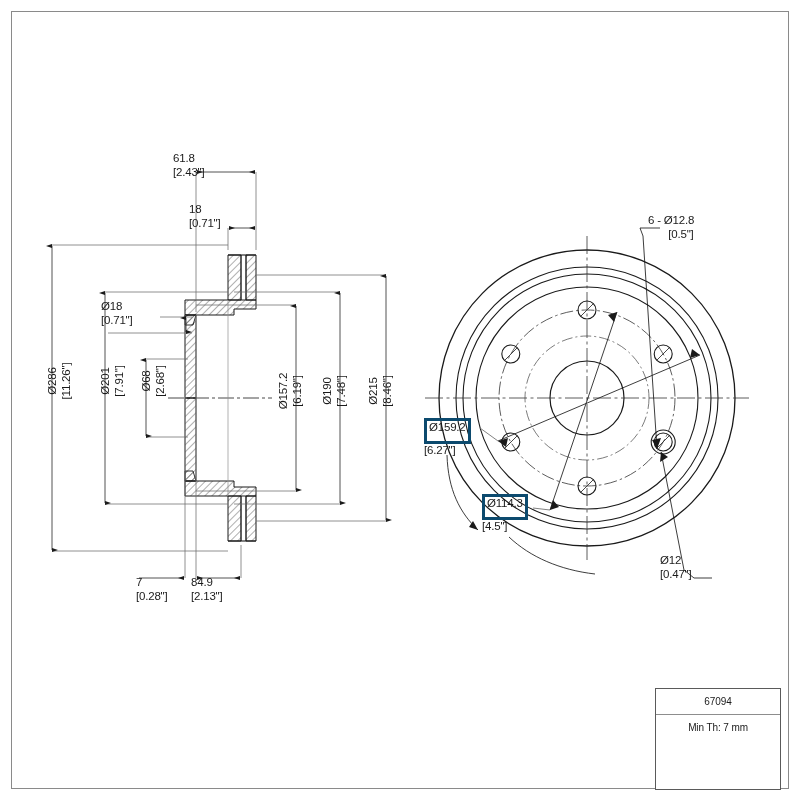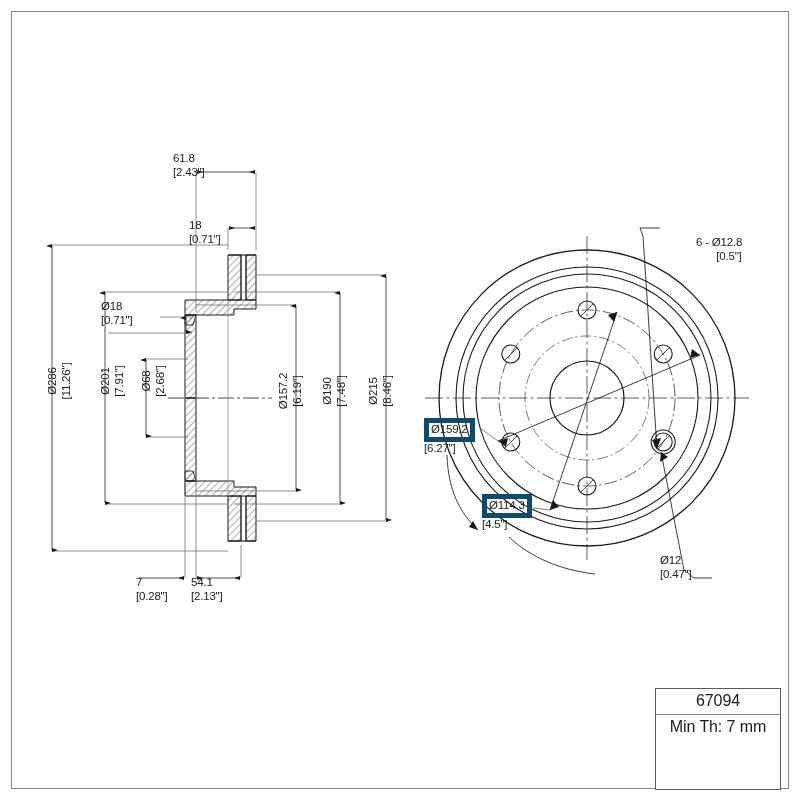--- a/index.html
+++ b/index.html
@@ -24,21 +24,21 @@
     width:126px;height:102px;
     border:1px solid #5a5a5a;
     box-sizing:border-box;
     background:#fff;
   }
   .tb-row{
     height:25.5px;
     border-bottom:1px solid #8d8d8d;
     display:flex;align-items:center;justify-content:center;
     box-sizing:border-box;
-    font-size:16px;
+    font-size:10px;
     letter-spacing:-0.1px;
     color:#1a1a1a;
     white-space:nowrap;
   }
   .tb-row:last-child{border-bottom:none;}
   
   .dim{
     position:absolute;
     font-size:11.5px;
     line-height:13.5px;
@@ -46,22 +46,22 @@
     white-space:nowrap;
     letter-spacing:-0.2px;
   }
   .dim.center{}
   .dim.vert{
     transform-origin:0 0;
     transform:rotate(-90deg);
     text-align:center;
   }
   .boxed{
-    border:5px solid #0c4a6e;
-    padding:0px 2px 1px 2px;
+    border:3px solid #0c4a6e;
+    padding:0px 2px 7px 2px;
     display:inline-block;
     line-height:13px;
   }
   .sub{display:block;}
 </style>
 </head>
 <body>
 
 <div id="sheet">
 
@@ -248,21 +248,21 @@
       <polygon points="661,452 660,462 668,457" fill="#1a1a1a" stroke="none"></polygon>
     </g>
 
   </svg>
 
   <div class="dim center" style="left:173px;top:152px;width:46px;">
     <span>61.8</span>
     <span class="sub">[2.43"]</span>
   </div>
 
-  <div class="dim center" style="left:189px;top:203px;width:60px;margin-top:16px;">
+  <div class="dim center" style="left:189px;top:203px;width:60px;">
     <span>18</span>
     <span class="sub">[0.71"]</span>
   </div>
 
   <div class="dim center" style="left:101px;top:300px;width:56px;">
     <span>Ø18</span>
     <span class="sub">[0.71"]</span>
   </div>
 
   <div class="dim vert center" style="left:46px;top:436px;width:110px;">
@@ -294,25 +294,25 @@
     <span>Ø215</span>
     <span class="sub">[8.46"]</span>
   </div>
 
   <div class="dim center" style="left:136px;top:576px;width:50px;">
     <span>7</span>
     <span class="sub">[0.28"]</span>
   </div>
 
   <div class="dim center" style="left:191px;top:576px;width:56px;">
-    <span>54.1</span>
+    <span>84.9</span>
     <span class="sub">[2.13"]</span>
   </div>
 
-  <div class="dim" style="left:648px;top:236px;width:92px;text-align:left;margin-left:48px;">
+  <div class="dim" style="left:648px;top:214px;width:92px;text-align:left;">
     <span>6 - Ø12.8</span>
     <span class="sub" style="text-align:center;width:66px;">[0.5"]</span>
   </div>
 
   <div class="dim center" style="left:424px;top:418px;width:66px;">
     <span class="boxed">Ø159.2</span>
     <span class="sub">[6.27"]</span>
   </div>
 
   <div class="dim center" style="left:482px;top:494px;width:66px;">

